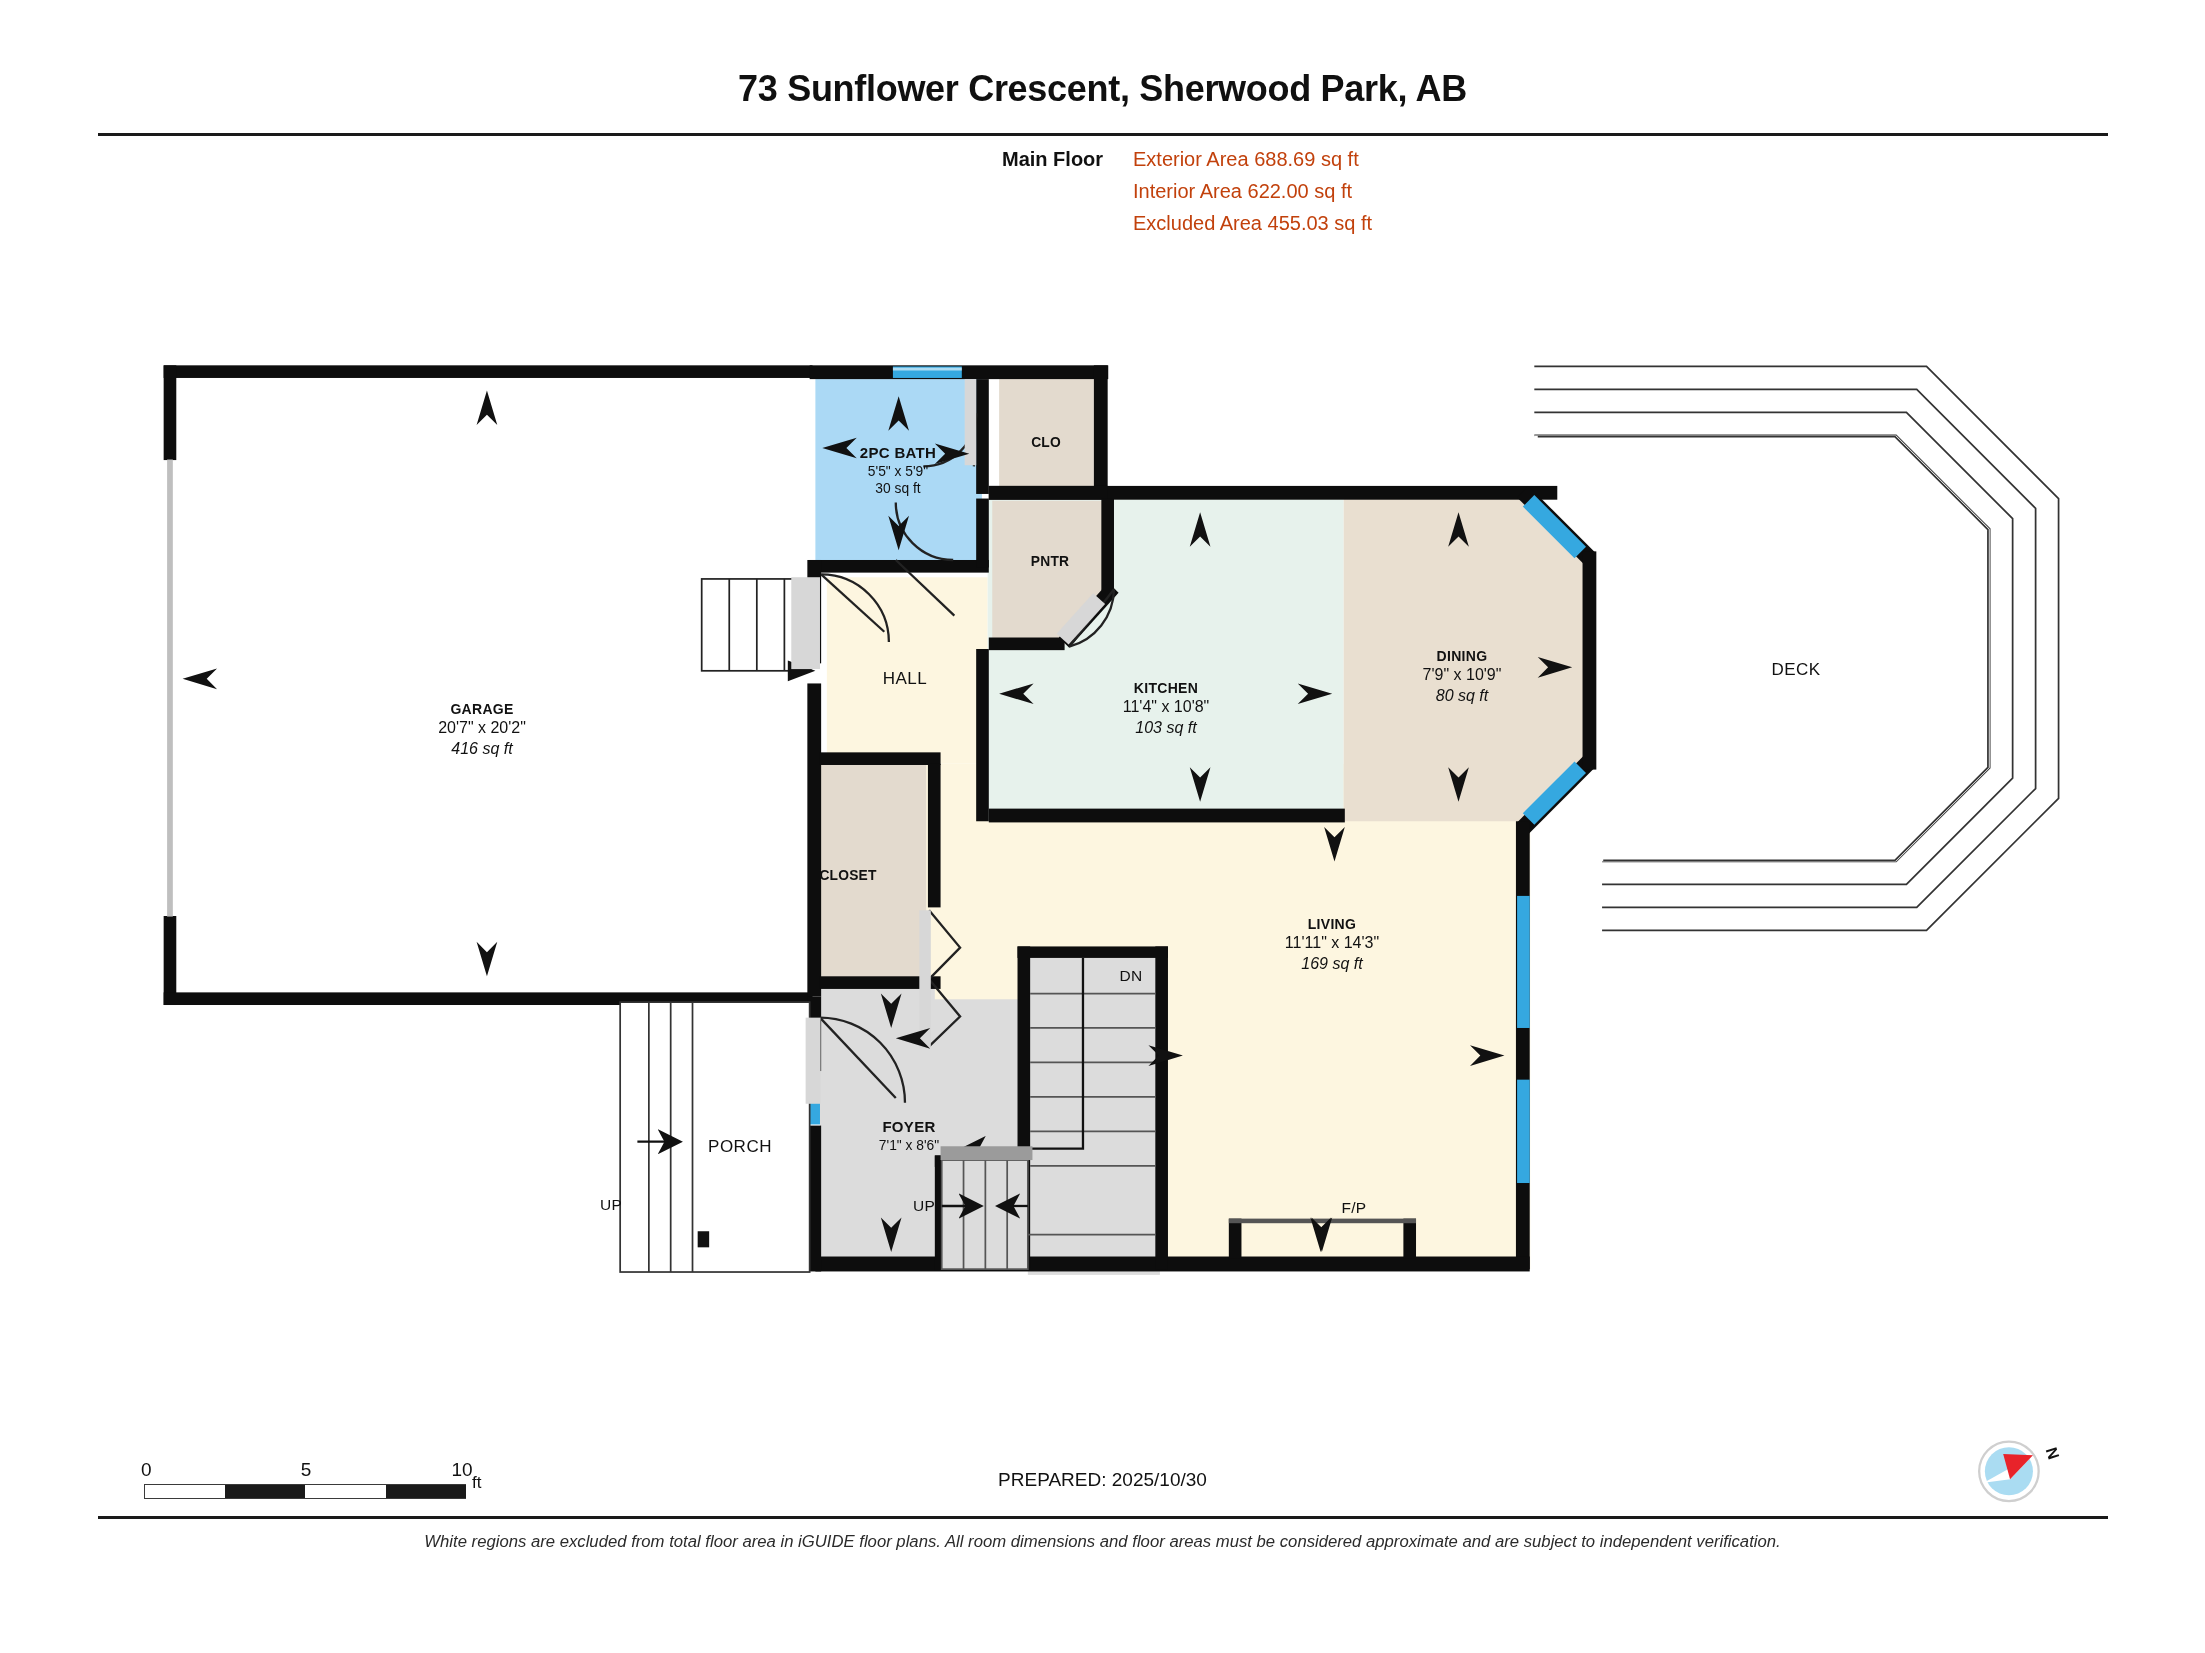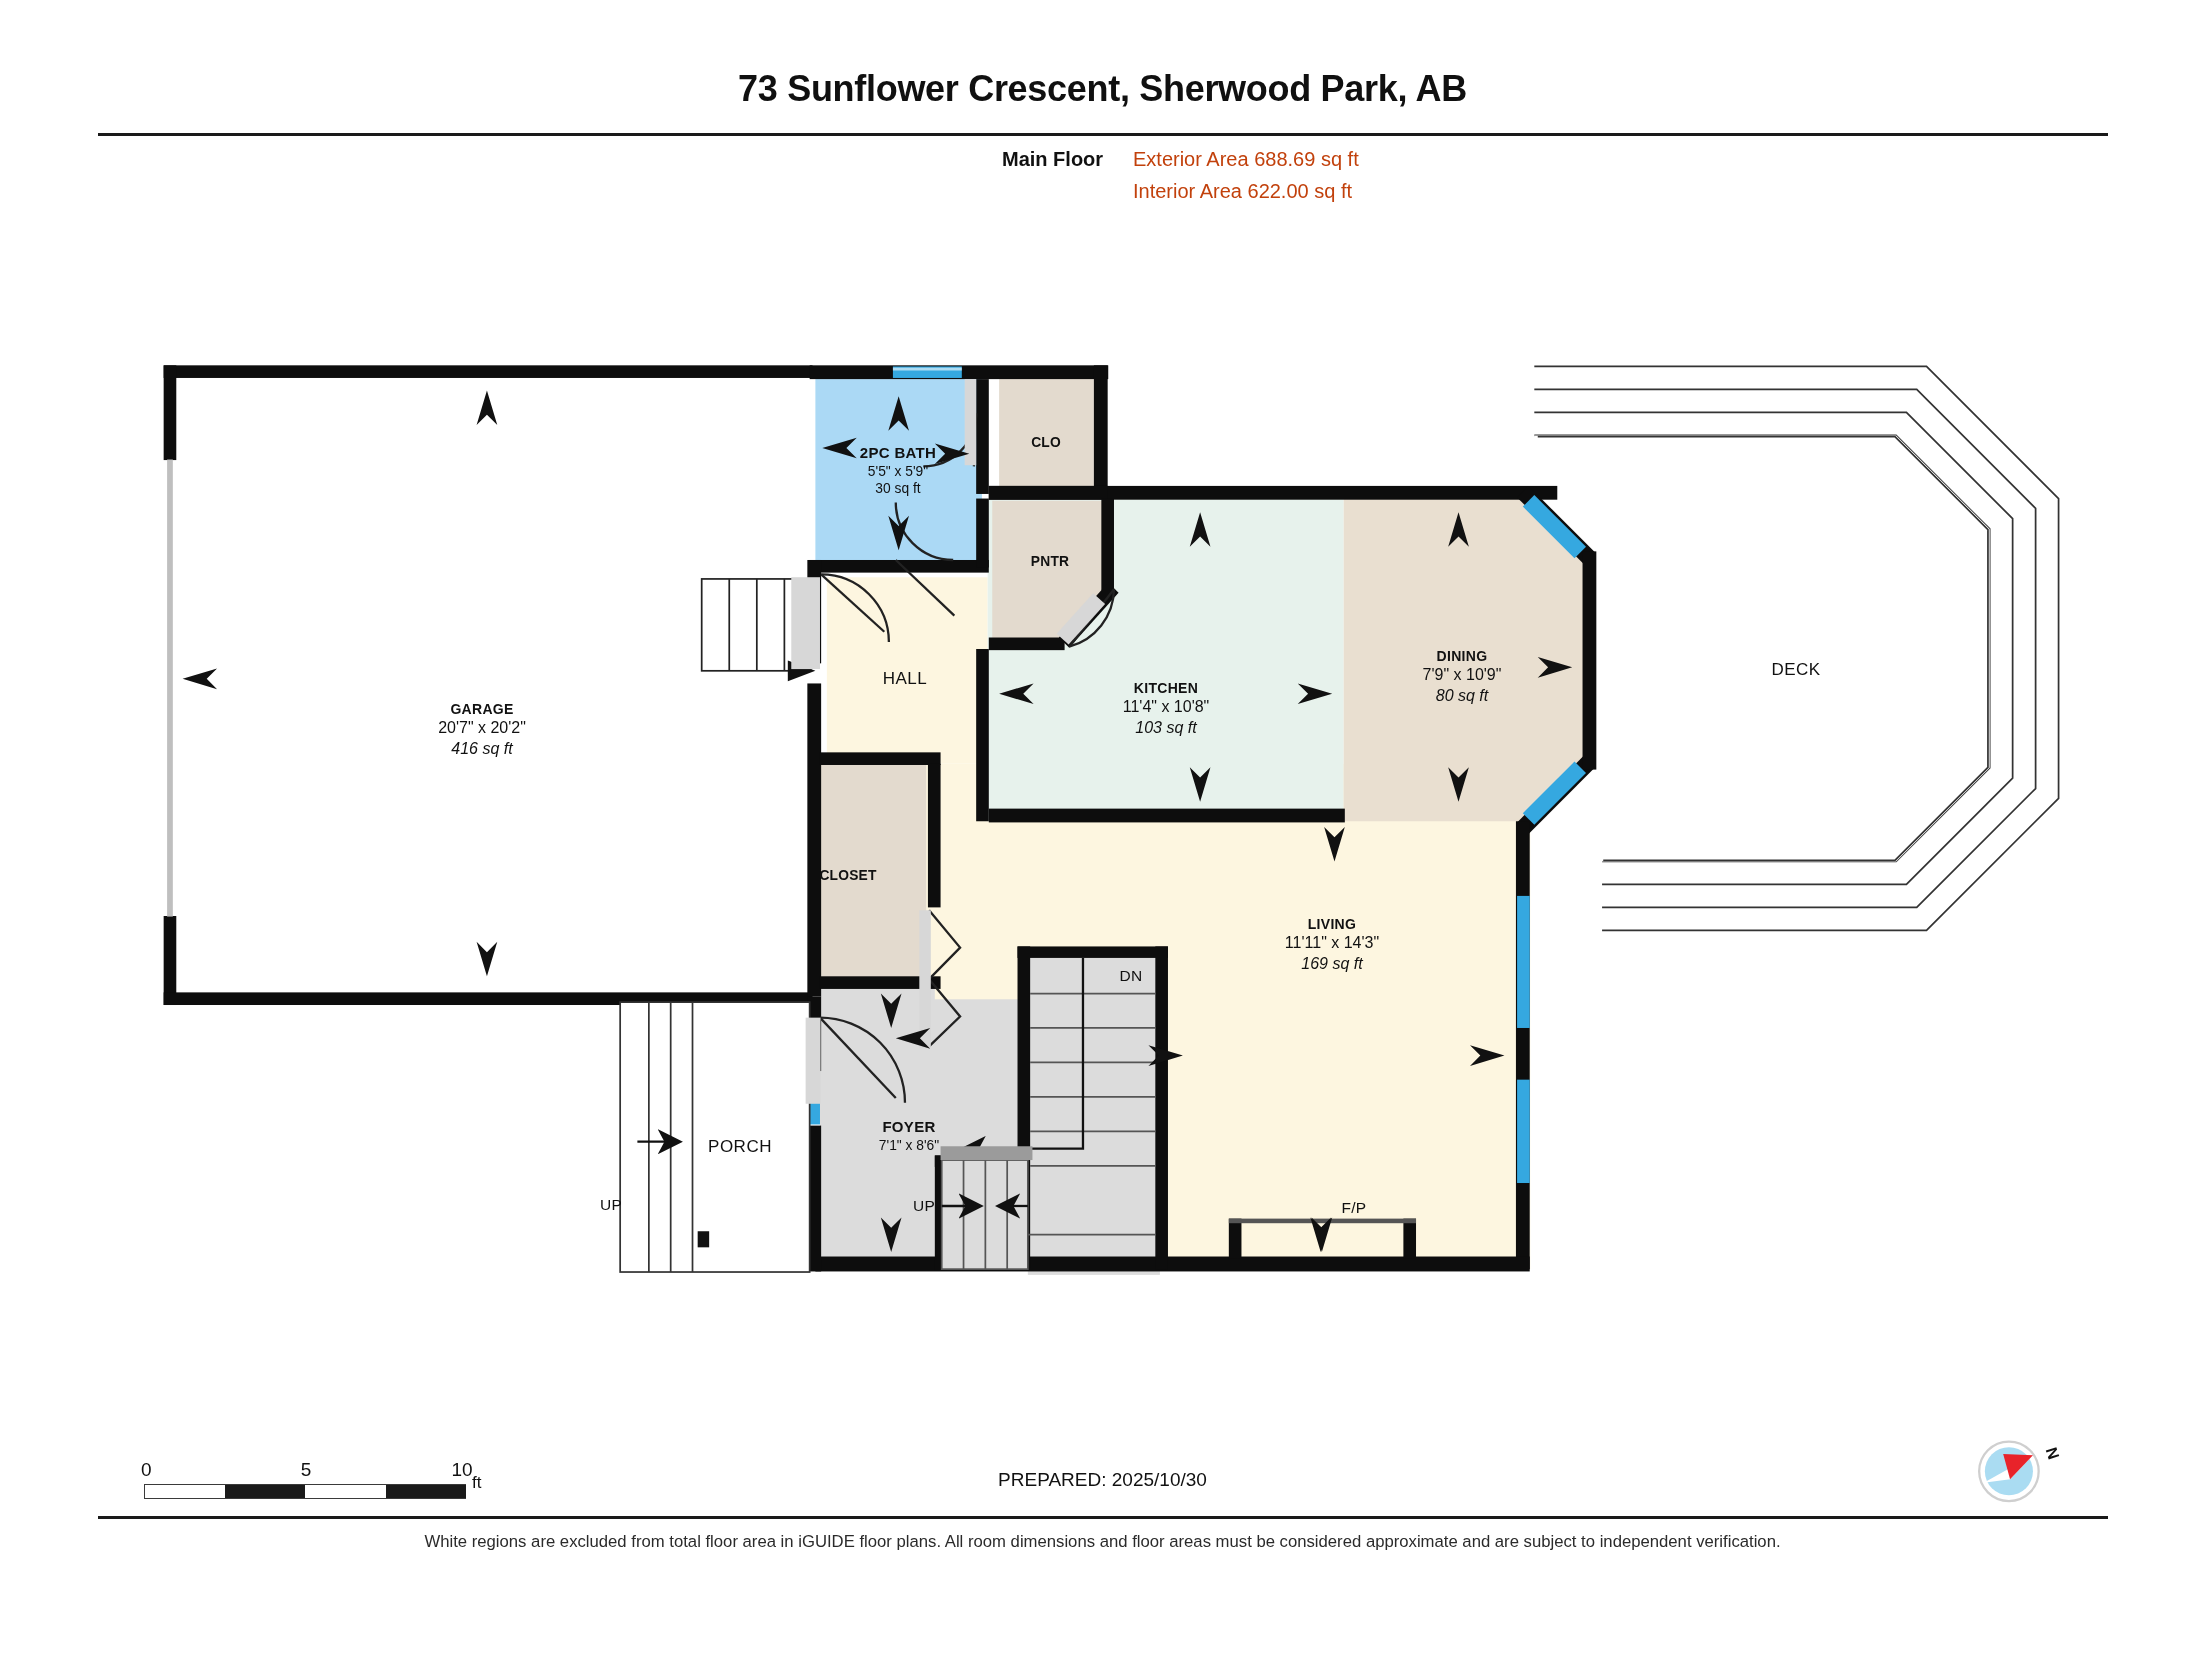--- a/index.html
+++ b/index.html
@@ -44,36 +44,40 @@
   #scale .seg{position:absolute;top:0;height:100%;background:#1a1a1a;}
   #scale .ft{position:absolute;left:328px;top:13.8px;font-size:17px;color:#111;}
 
   #prepared{position:absolute;left:0;top:1469px;width:2205px;text-align:center;
             font-size:19px;color:#111;}
 
   #compass{position:absolute;left:1970px;top:1430px;width:103px;height:86px;}
 
   #rule-bot{position:absolute;left:98px;top:1516px;width:2010px;height:2.9px;background:#1a1a1a;}
   #disclaimer{position:absolute;left:0;top:1532px;width:2205px;text-align:center;
-              font-size:16.7px;color:#2b2b2b;}
+              font-size:16.7px;color:#2b2b2b;font-style:italic;}
 </style>
 </head>
 <body>
 
 <div id="title">73 Sunflower Crescent, Sherwood Park, AB</div>
 <div id="rule-top"></div>
 
 <div id="summary">
   <div class="row">
     <span class="lbl">Main Floor</span>
     <span class="val">Exterior Area 688.69 sq ft</span>
   </div>
   <div class="row sub">
     <span class="lbl">Main Floor</span>
     <span class="val">Interior Area 622.00 sq ft</span>
+  </div>
+  <div class="row sub">
+    <span class="lbl">Main Floor</span>
+    <span class="val">Excluded Area 455.03 sq ft</span>
   </div>
 </div>
 
 <div id="plan">
 <svg width="2205" height="1654" viewBox="0 0 3840 2880" xmlns="http://www.w3.org/2000/svg">
   <defs>
     <marker id="ar" viewBox="0 0 12 12" refX="10" refY="6" markerWidth="11" markerHeight="11" orient="auto-start-reverse">
       <path d="M0,0 L12,6 L0,12 L3.2,6 Z" fill="#111"></path>
     </marker>
   </defs>

